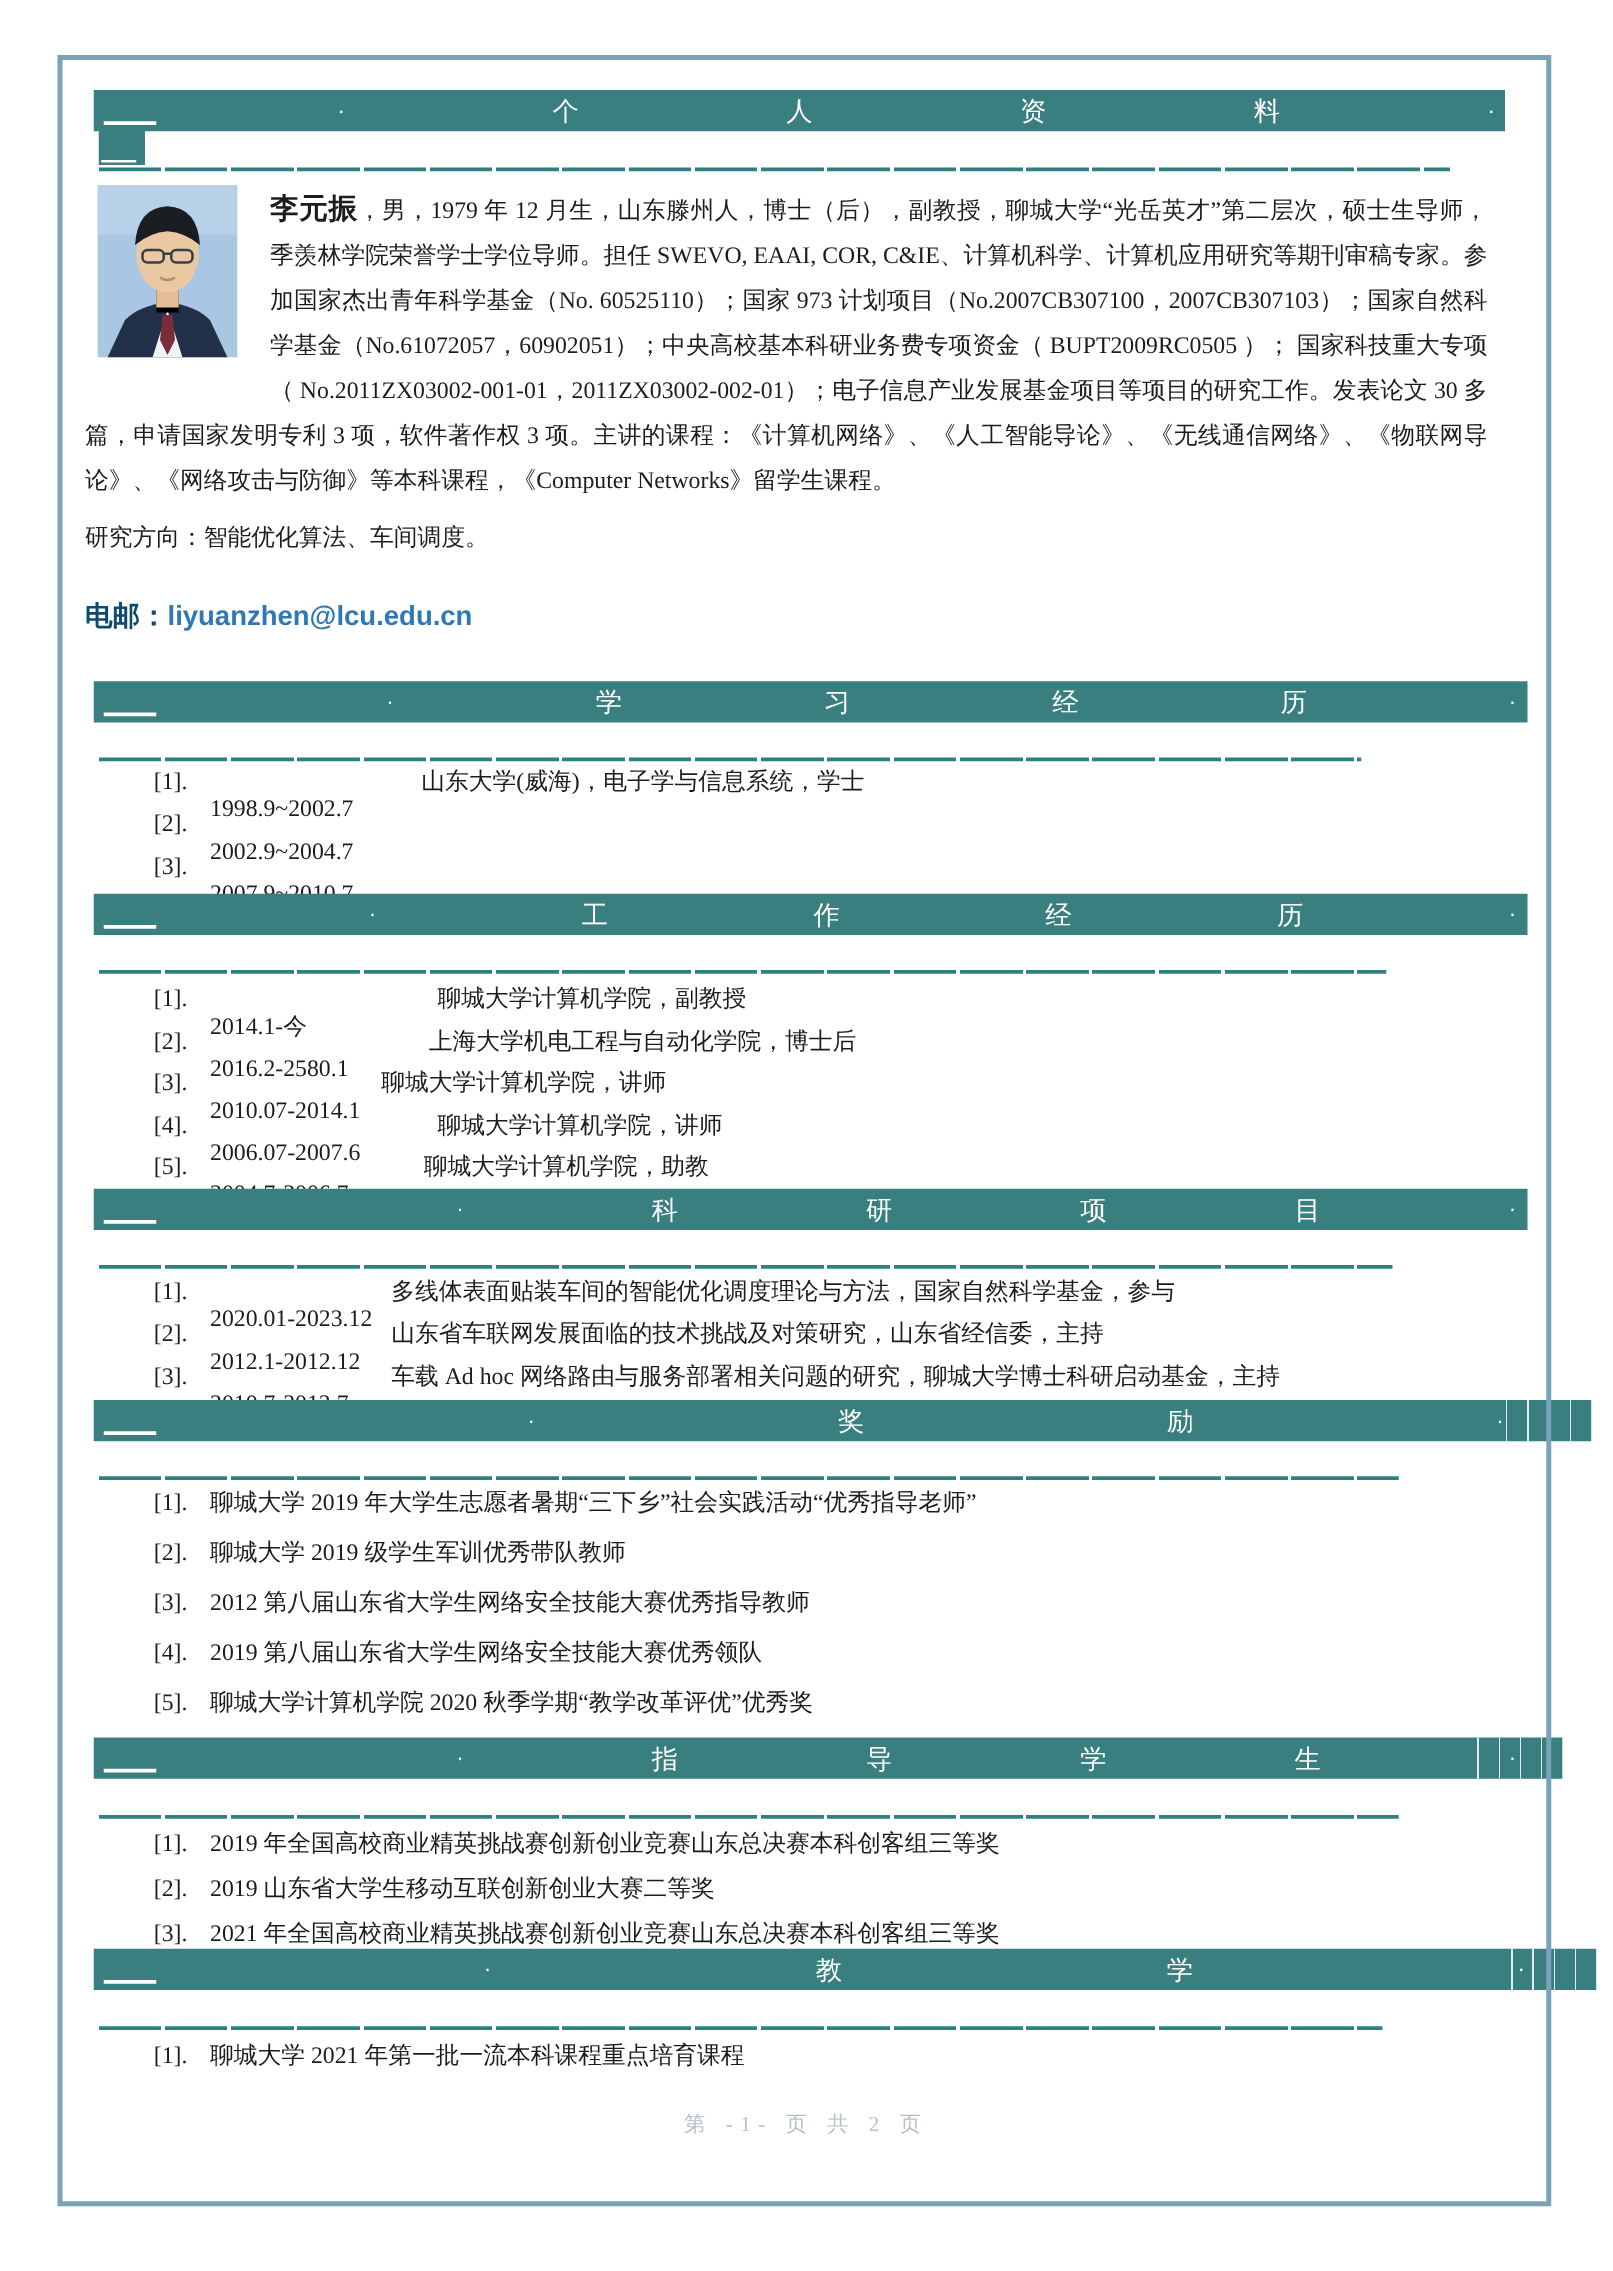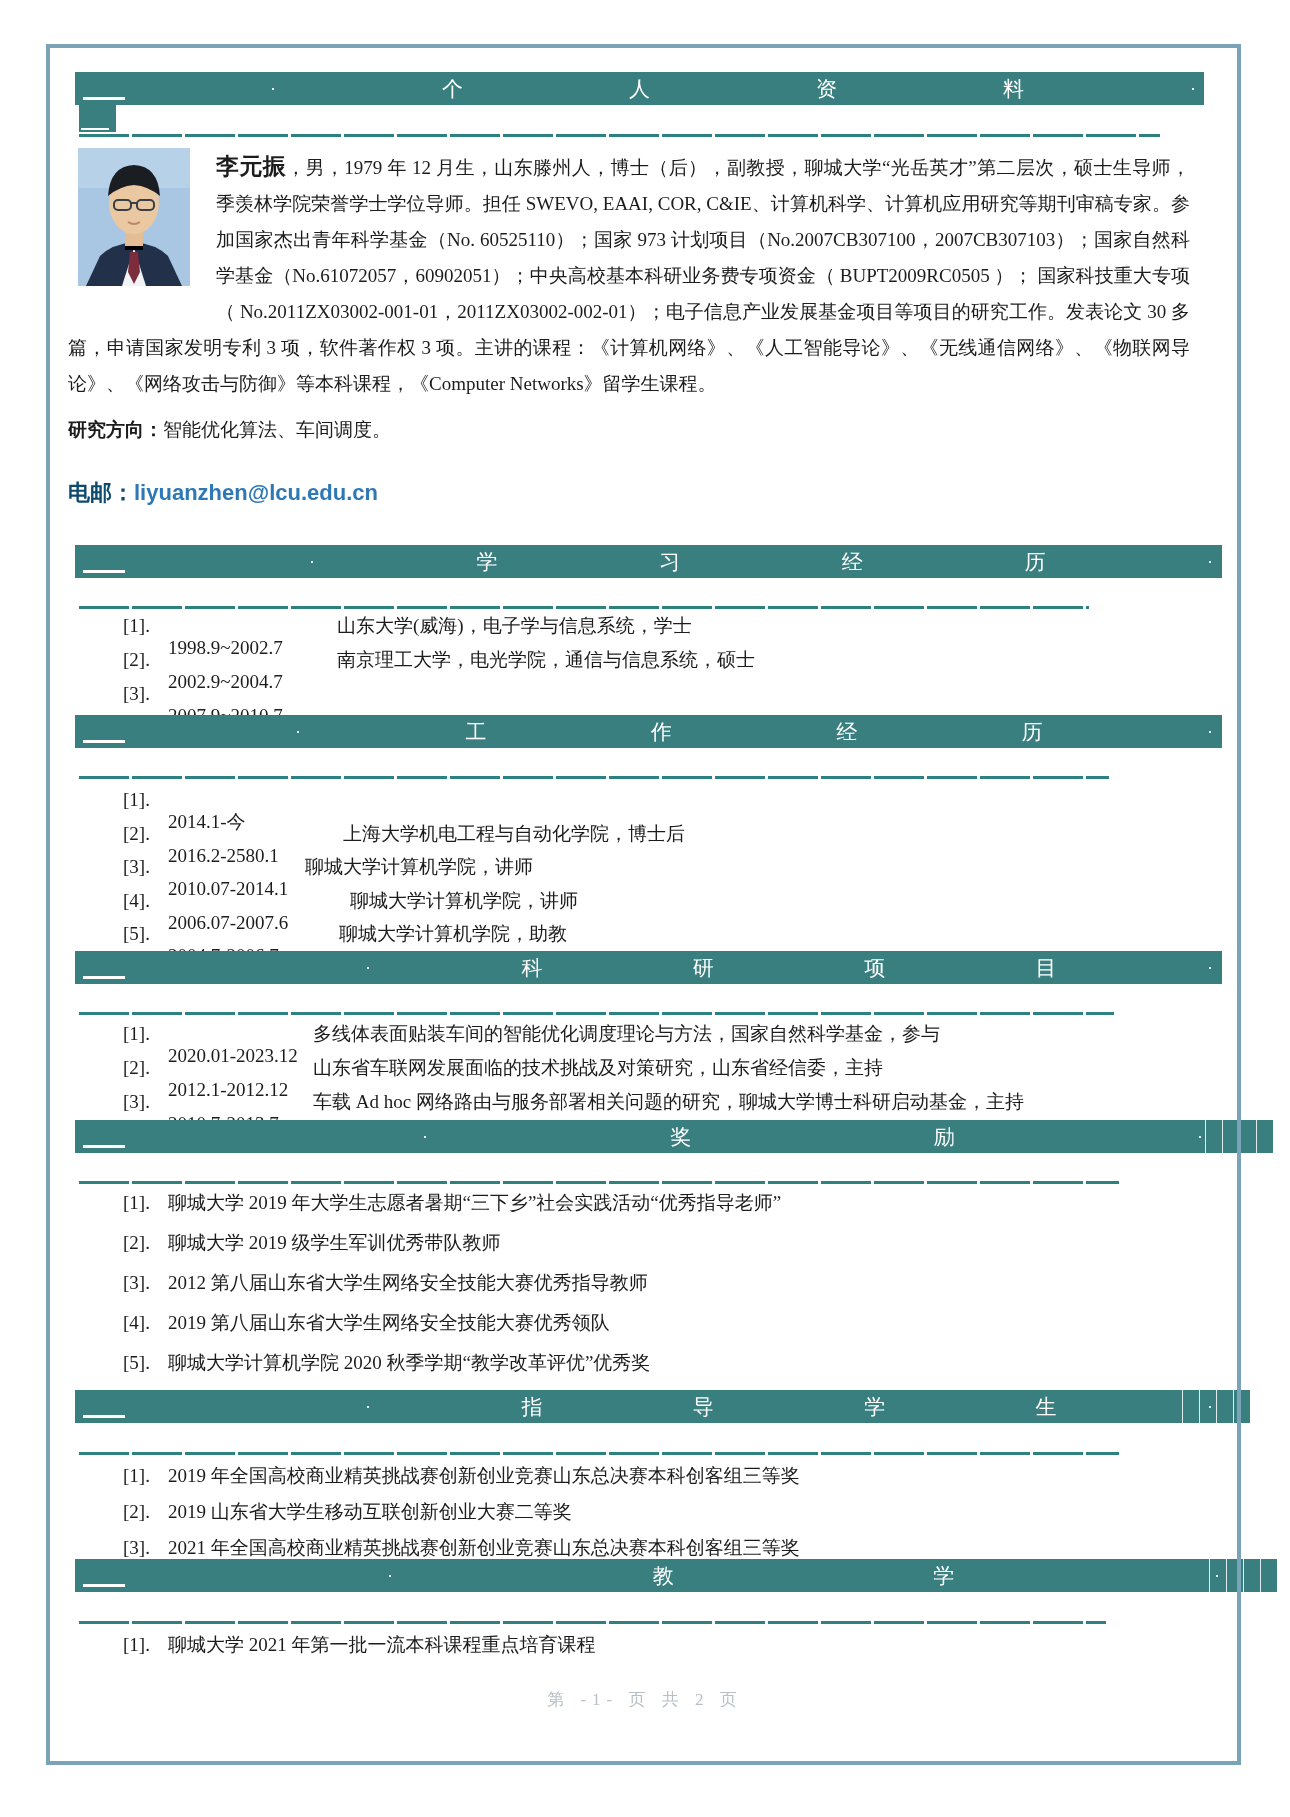--- a/index.html
+++ b/index.html
@@ -27,21 +27,21 @@
   .tealblock{position:absolute;left:79px;top:104px;width:37px;height:28px;background:#3a7f7f;}
   .tealblock::after{content:"";position:absolute;left:2px;bottom:2px;width:28px;height:2px;background:#ffffff;}
 
   
   .bio{position:absolute;left:68px;top:148px;width:1122px;font-size:19px;line-height:36px;
        text-align:justify;}
   .bio .name{font-family:"Liberation Sans",sans-serif;font-weight:bold;font-size:23px;}
   .photo{float:left;width:112px;height:138px;margin:0 26px 10px 10px;display:block;}
 
   .research-line{position:absolute;left:68px;top:417px;font-size:19px;}
-  .research-line .lbl{font-family:"Liberation Sans",sans-serif;font-weight:bold;}
+  .research-line .lbl{font-family:"Liberation Sans",sans-serif;font-weight:normal;}
 
   .email-line{position:absolute;left:68px;top:478px;font-size:22px;}
   .email-line .lbl{font-family:Liberation Mono, monospace;font-weight:bold;color:#0c4a6e;}
   .email-line a{color:#2e78b5;text-decoration:none;font-family:"Liberation Sans",sans-serif;font-weight:600;}
 
   
   .list{position:absolute;left:68px;width:1140px;font-size:19px;}
   .row{display:flex;align-items:center;}
   .num{flex:0 0 100px;padding-left:55px;box-sizing:border-box;}
   .date{flex:0 0 169px;margin-top:44px;}
@@ -116,41 +116,41 @@
 <div class="rule" style="left:79px;top:606px;width:1010px;"></div>
 <div class="list edu-list" style="top:609px;">
     <div class="row">
       <span class="num">[1].</span>
       <span class="date">1998.9~2002.7</span>
       <span class="desc">山东大学(威海)，电子学与信息系统，学士</span>
     </div>
     <div class="row">
       <span class="num">[2].</span>
       <span class="date">2002.9~2004.7</span>
-      <span class="desc">南京理工大学，电光学院，通信与信息系统，硕士</span>
     </div>
     <div class="row">
       <span class="num">[3].</span>
       <span class="date">2007.9~2010.7</span>
     </div>
   </div>
 
 <div class="banner" style="top:715px;width:1147px;padding:0 9px 0 220px;">
     <span class="dot">·</span>
     <span class="ch">工</span>
     <span class="ch">作</span>
     <span class="ch">经</span>
     <span class="ch">历</span>
     <span class="dot">·</span>
   </div>
 <div class="rule" style="left:79px;top:776px;width:1030px;"></div>
 <div class="list work-list" style="top:783px;">
     <div class="row">
       <span class="num">[1].</span>
       <span class="date">2014.1-今</span>
+      <span class="desc">聊城大学计算机学院，副教授</span>
     </div>
     <div class="row">
       <span class="num">[2].</span>
       <span class="date">2016.2-2580.1</span>
       <span class="desc">上海大学机电工程与自动化学院，博士后</span>
     </div>
     <div class="row">
       <span class="num">[3].</span>
       <span class="date">2010.07-2014.1</span>
       <span class="desc">聊城大学计算机学院，讲师</span>

